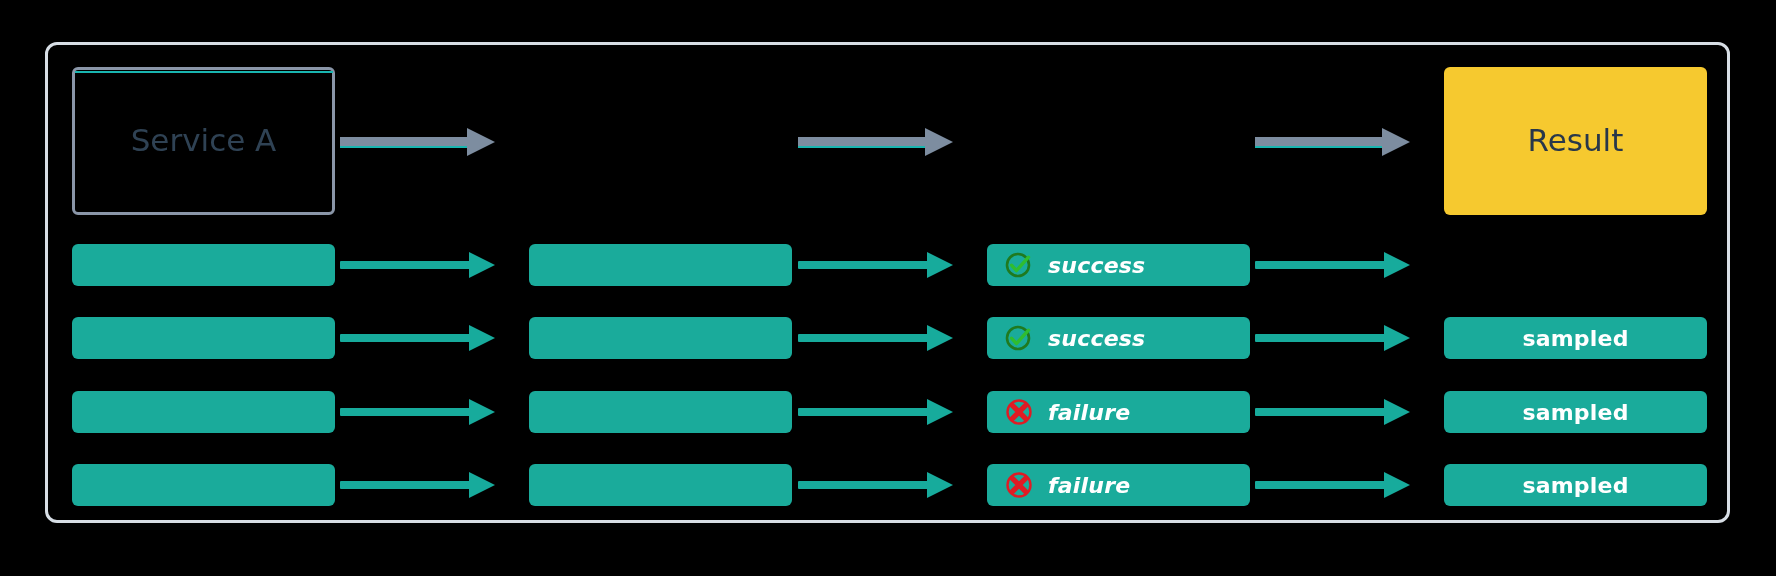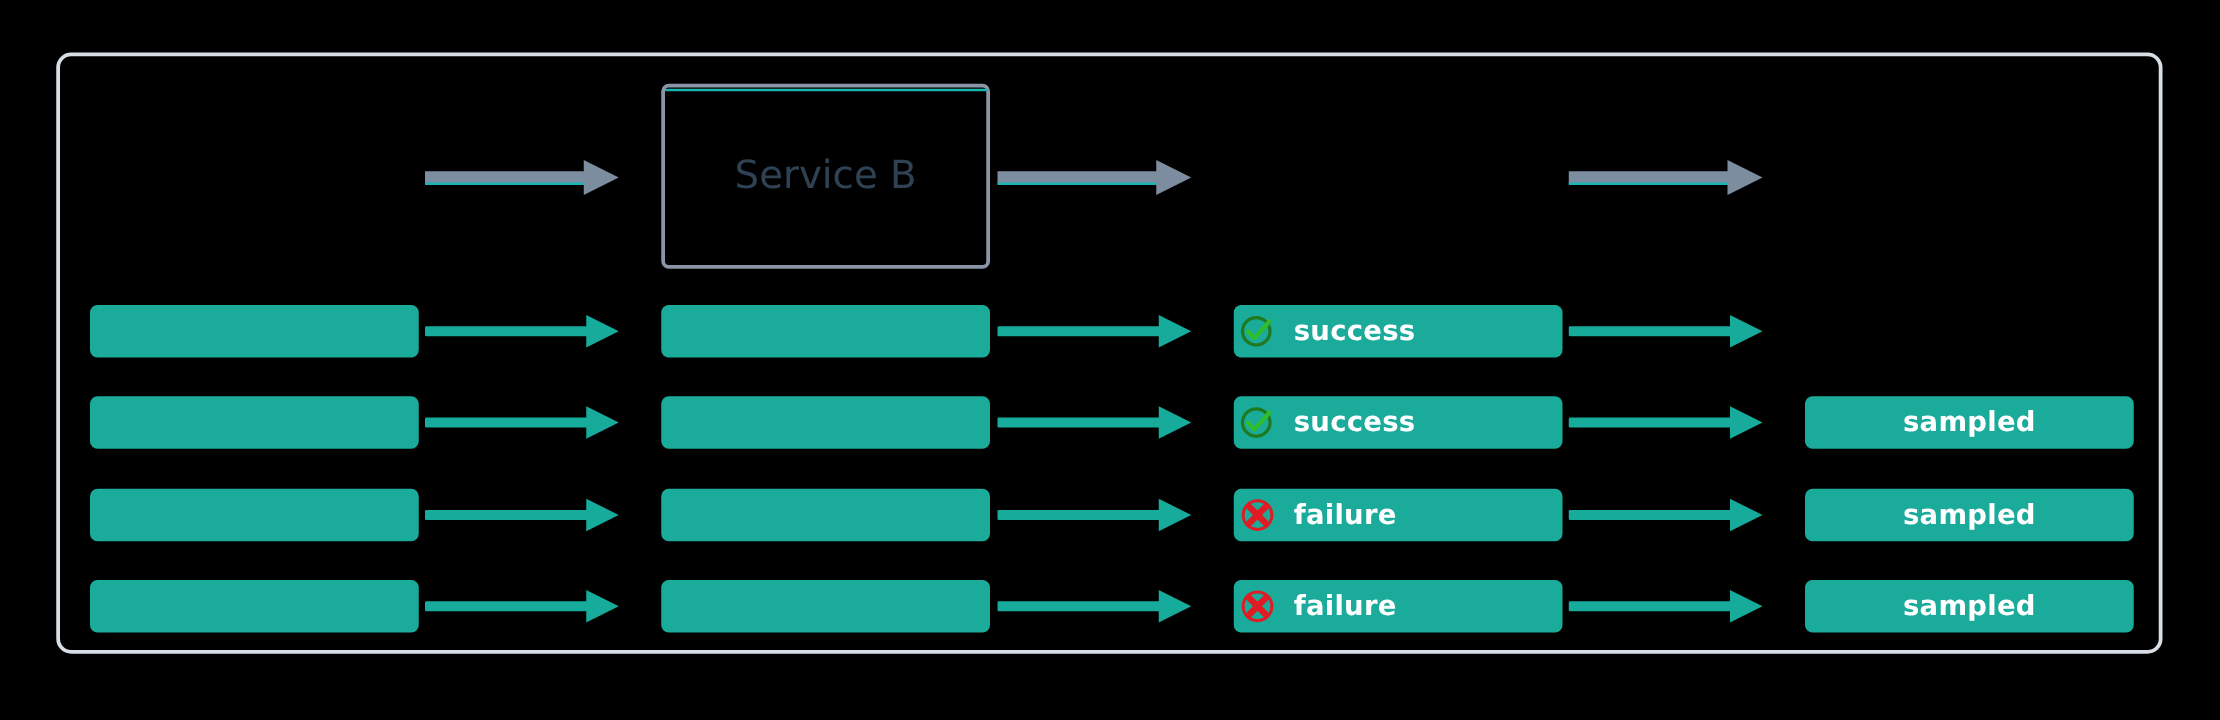--- a/index.html
+++ b/index.html
@@ -142,21 +142,22 @@
   .bar-label {
     color: #ffffff;
     font-size: 22px;
     font-weight: 700;
     letter-spacing: 0.2px;
   }
 
   
   .bar.outcome {
     justify-content: flex-start;
-    padding-left: 4px;
+    padding-left: 17px;
+    font-style: italic;
   }
   .bar.outcome .bar-label {
     margin-left: 14px;
   }
 
   
   .arrow-teal {
     position: absolute;
     top: 8px;
     height: 26px;
@@ -190,26 +191,29 @@
   }
   .icon svg { display: block; width: 30px; height: 30px; }
 </style>
 </head>
 <body>
 
 <div id="stage">
 
   <div class="panel"></div>
 
-
-  <div class="hdr-box service col-b">
-    <span class="hdr-label">Service B</span>
-  </div>
-
-
+  <div class="hdr-box service col-a">
+    <span class="hdr-label">Service A</span>
+  </div>
+
+
+
+  <div class="hdr-box accent col-d">
+    <span>Result</span>
+  </div>
 
   <div class="arrow-slate arr-ab">
     <div class="shaft"></div>
     <div class="teal-line"></div>
     <div class="head"></div>
   </div>
   <div class="arrow-slate arr-bc">
     <div class="shaft"></div>
     <div class="teal-line"></div>
     <div class="head"></div>

